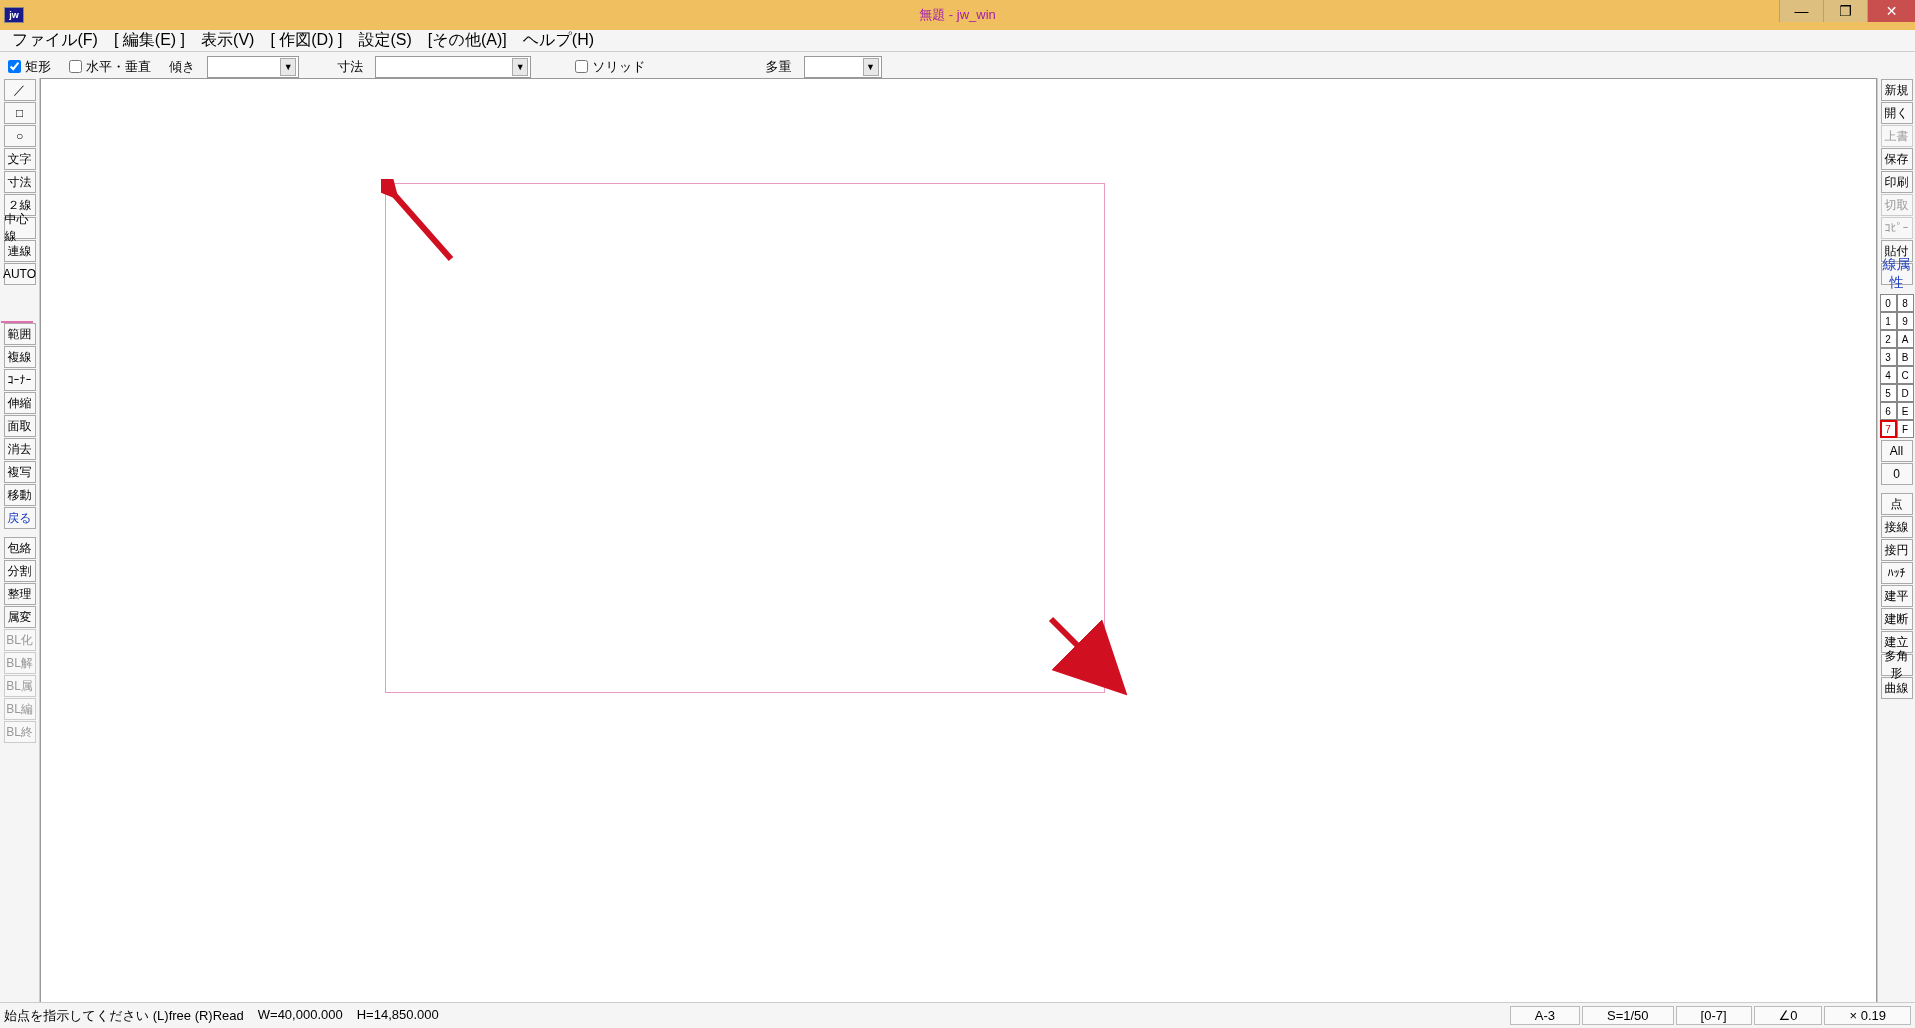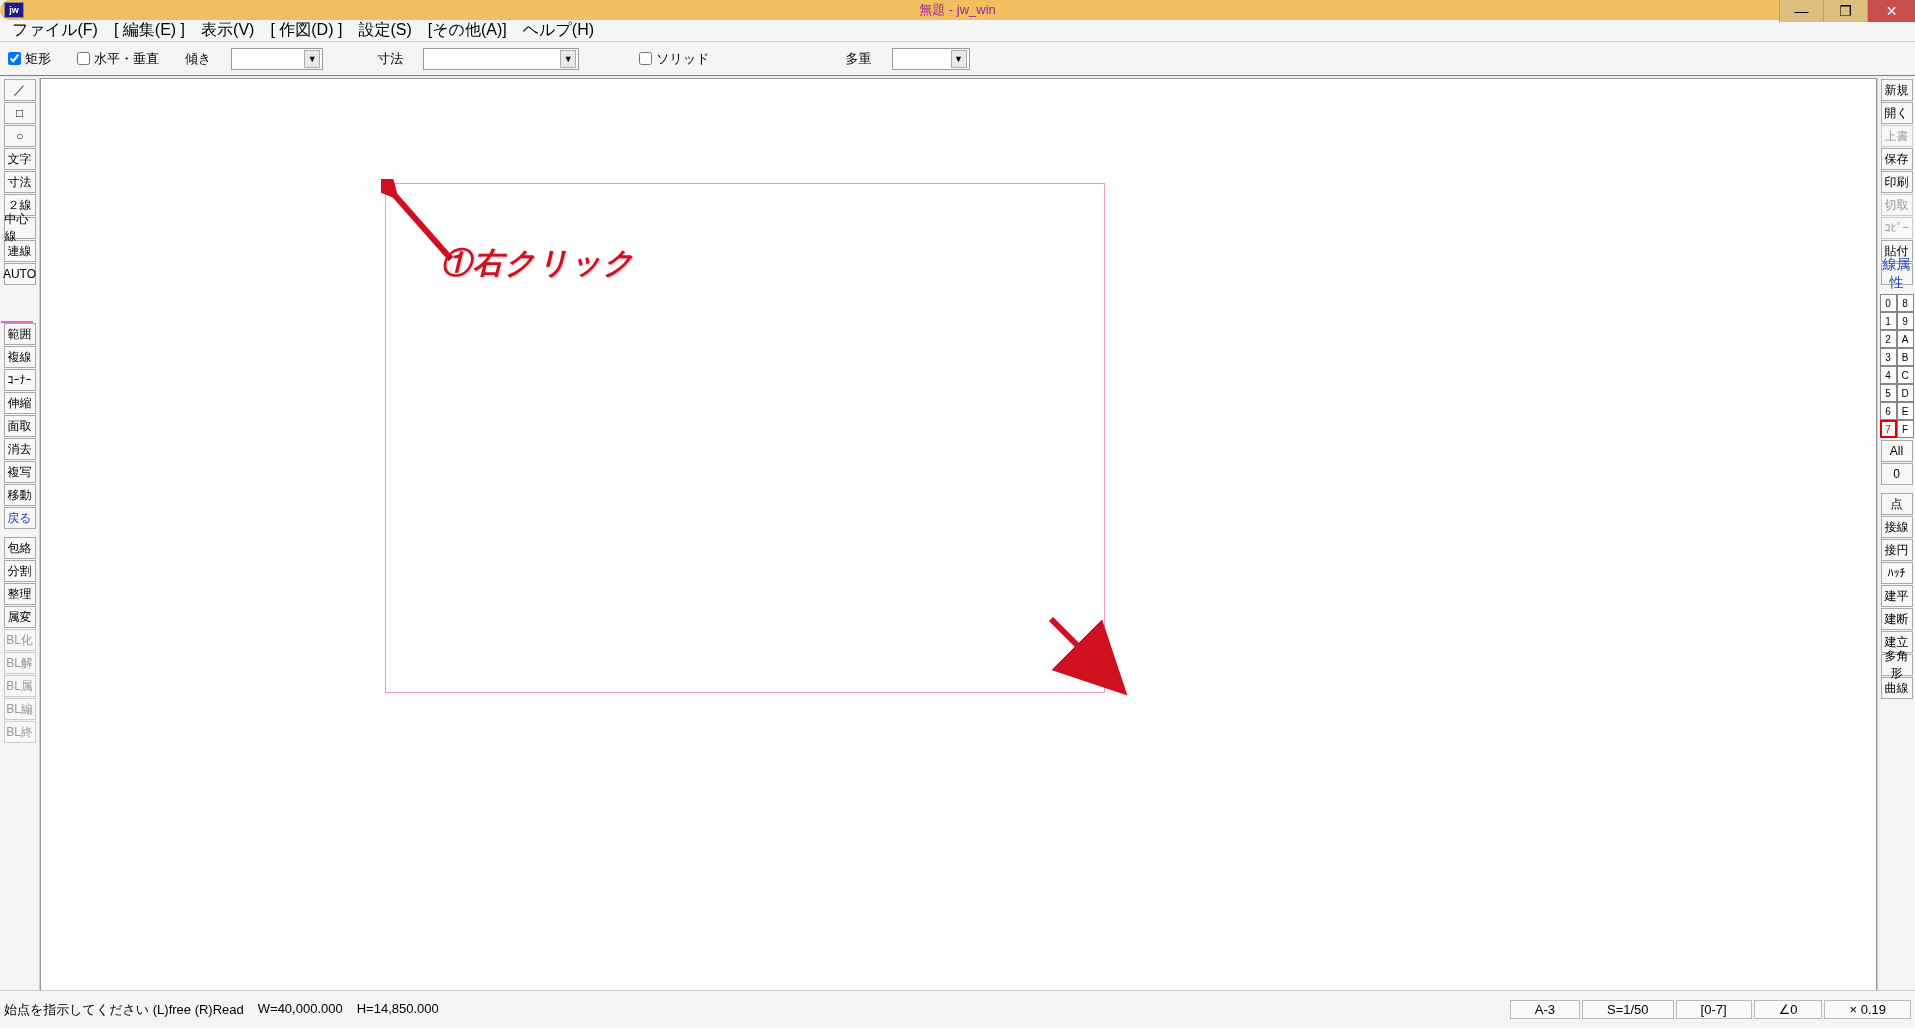--- a/index.html
+++ b/index.html
@@ -5,26 +5,25 @@
 * { box-sizing: border-box; margin: 0; padding: 0; }
 body {
   font-family: "MS UI Gothic", "Meiryo", sans-serif;
   font-size: 12px;
   background: #f0f0f0;
   overflow: hidden;
   width: 1915px;
   height: 1028px;
 }
 .titlebar {
-  height: 20px;
+  height: 30px;
   background: #f0c060;
   display: flex;
   align-items: center;
   position: relative;
-  border-radius: 10px;
 }
 .titlebar-icon {
   width: 20px;
   height: 16px;
   margin-left: 4px;
   background: #1a1a8a;
   color: #fff;
   font-size: 9px;
   font-weight: bold;
   display: flex;
@@ -66,25 +65,25 @@
   padding: 0 4px;
   font-size: 16px;
 }
 .menu-item {
   padding: 2px 8px;
   cursor: default;
 }
 .options-bar {
   height: 34px;
   background: #f5f5f5;
-  border-bottom: 1px solid #0ea5e9;
+  border-bottom: 5px solid #0ea5e9;
   display: flex;
   align-items: center;
   padding: 0 8px;
-  gap: 20px;
+  gap: 12px;
 }
 .opt-check { display: inline-flex; align-items: center; gap: 4px; margin-right: 6px; }
 .opt-label { font-size: 13px; }
 .combo {
   height: 22px;
   border: 1px solid #999;
   background: #fff;
   display: inline-flex;
   align-items: center;
   padding: 0 2px;
@@ -159,21 +158,21 @@
   align-items: center;
   justify-content: center;
   background: #fff;
 }
 .layer-cell.active { border: 2px solid #d00; width: 17px; height: 18px; }
 .statusbar {
   position: absolute;
   bottom: 0;
   left: 0;
   right: 0;
-  height: 38px;
+  height: 26px;
   background: #f5f5f5;
   border-top: 1px solid #ccc;
   display: flex;
   align-items: center;
   font-size: 13px;
   padding: 0 4px;
 }
 .status-left { flex: 1; display: flex; gap: 14px; }
 .status-right { display: flex; gap: 2px; }
 .status-box {
@@ -366,21 +365,20 @@
 <div class="workarea">
   <div class="canvas-rect"></div>
   <svg class="arrow-shape" style="left:340px;top:100px" width="80" height="90">
     <defs>
         <marker id="ah1" markerWidth="12" markerHeight="12" refX="2" refY="6" orient="auto">
           <path d="M12 0 L0 6 L12 12 Z" fill="#d01020"></path>
         </marker>
       </defs>
     <line x1="70" y1="80" x2="10" y2="12" stroke="#d01020" stroke-width="6" marker-end="url(#ah1)"></line>
   </svg>
-  <div class="anno" style="left:400px;top:164px">①右クリック</div>
   <svg class="arrow-shape" style="left:1000px;top:530px" width="90" height="90">
     <defs>
         <marker id="ah2" markerWidth="12" markerHeight="12" refX="10" refY="6" orient="auto">
           <path d="M0 0 L12 6 L0 12 Z" fill="#d01020"></path>
         </marker>
       </defs>
     <line x1="10" y1="10" x2="78" y2="78" stroke="#d01020" stroke-width="6" marker-end="url(#ah2)"></line>
   </svg>
 </div>
 

